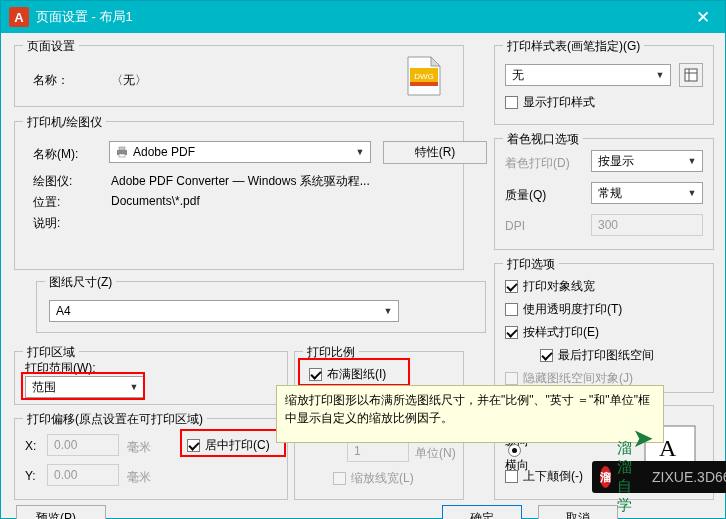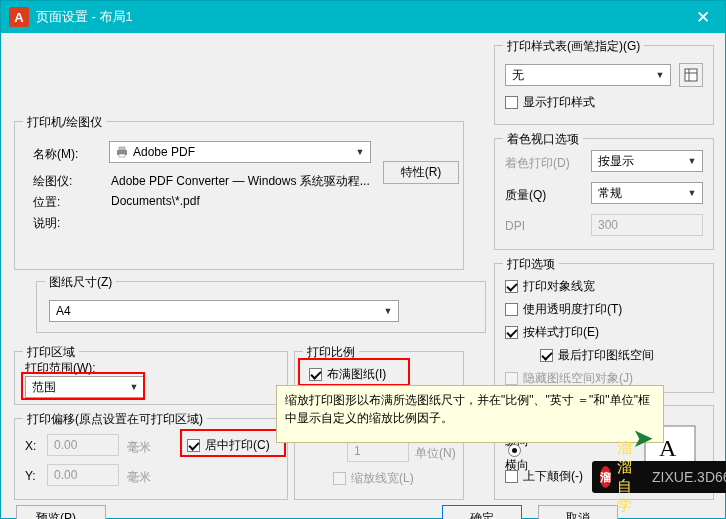--- a/index.html
+++ b/index.html
@@ -126,21 +126,21 @@
     display:flex;align-items:center;
     border-radius:3px;
     padding:0 8px;
     color:#fff;
   }
   .wm-logo{
     width:22px;height:22px;border-radius:50%;
     background:#d81f26;color:#fff;font-size:11px;font-weight:bold;
     display:flex;align-items:center;justify-content:center;margin-right:6px;
   }
-  .wm-main{font-size:15px;color:#fde047;letter-spacing:1px;}
+  .wm-main{font-size:15px;color:#15803d;letter-spacing:1px;}
   .wm-sub{font-size:14px;color:#b9b9b9;margin-left:19px;}
   .arrow-cursor{
     position:absolute;
     color:#1b7f3b;font-size:26px;font-weight:bold;
   }
   .dwg-icon{
     position:absolute;width:34px;height:40px;
   }
 </style>
 </head>
@@ -149,35 +149,47 @@
 <div class="window">
 
   <div class="titlebar">
     <div class="title-icon">A</div>
     <div class="title-text">页面设置 - 布局1</div>
     <div class="title-close">✕</div>
   </div>
 
   <div class="content">
 
+    <div class="group" style="left:12px;top:12px;width:448px;height:60px;">
+      <div class="legend">页面设置</div>
+      <div class="lbl" style="left:18px;top:26px;">名称：</div>
+      <div class="lbl" style="left:96px;top:26px;">〈无〉</div>
+      <svg class="dwg-icon" style="left:392px;top:10px;" width="34" height="40" viewBox="0 0 34 40">
+        <polygon points="1,1 24,1 33,10 33,39 1,39" fill="#fdfdfd" stroke="#9a9a9a" stroke-width="1"></polygon>
+        <polygon points="24,1 33,10 24,10" fill="#d9d9d9" stroke="#9a9a9a" stroke-width="1"></polygon>
+        <rect x="3" y="12" width="28" height="14" fill="#f2b705"></rect>
+        <rect x="3" y="26" width="28" height="4" fill="#e04a18"></rect>
+        <text x="17" y="23" font-size="8" font-family="Liberation Sans, sans-serif" fill="#ffffff" text-anchor="middle">DWG</text>
+      </svg>
+    </div>
 
     <div class="group" style="left:12px;top:88px;width:448px;height:147px;">
       <div class="legend">打印机/绘图仪</div>
 
       <div class="lbl" style="left:18px;top:24px;">名称(M):</div>
       <div class="combo" style="left:94px;top:19px;width:262px;">
         <svg width="14" height="12" viewBox="0 0 14 12" style="margin-left:5px;margin-right:4px;">
           <rect x="2" y="4" width="10" height="5" fill="#8a8a8a"></rect>
           <rect x="4" y="1" width="6" height="3" fill="#c9c9c9" stroke="#8a8a8a" stroke-width="0.6"></rect>
           <rect x="4" y="8" width="6" height="3" fill="#ffffff" stroke="#8a8a8a" stroke-width="0.6"></rect>
         </svg>
         <span class="ctext" style="padding-left:0;">Adobe PDF</span>
         <span class="arrow">▼</span>
       </div>
-      <div class="btn" style="left:368px;top:19px;width:76px;height:23px;margin-top:20px;">特性(R)</div>
+      <div class="btn" style="left:368px;top:19px;width:104px;height:23px;">特性(R)</div>
 
       <div class="lbl" style="left:18px;top:51px;">绘图仪:</div>
       <div class="lbl" style="left:96px;top:51px;">Adobe PDF Converter — Windows 系统驱动程...</div>
 
       <div class="lbl" style="left:18px;top:72px;">位置:</div>
       <div class="lbl" style="left:96px;top:72px;">Documents\*.pdf</div>
 
       <div class="lbl" style="left:18px;top:93px;">说明:</div>
       <div class="lbl" style="left:96px;top:93px;"></div>
 

